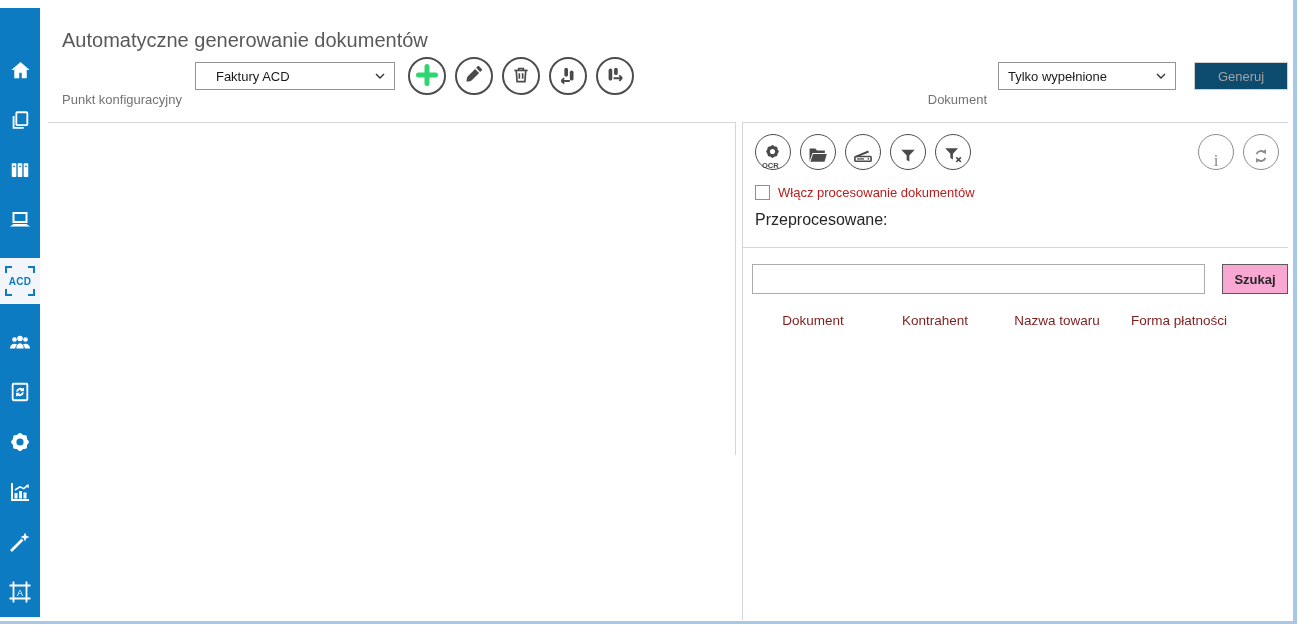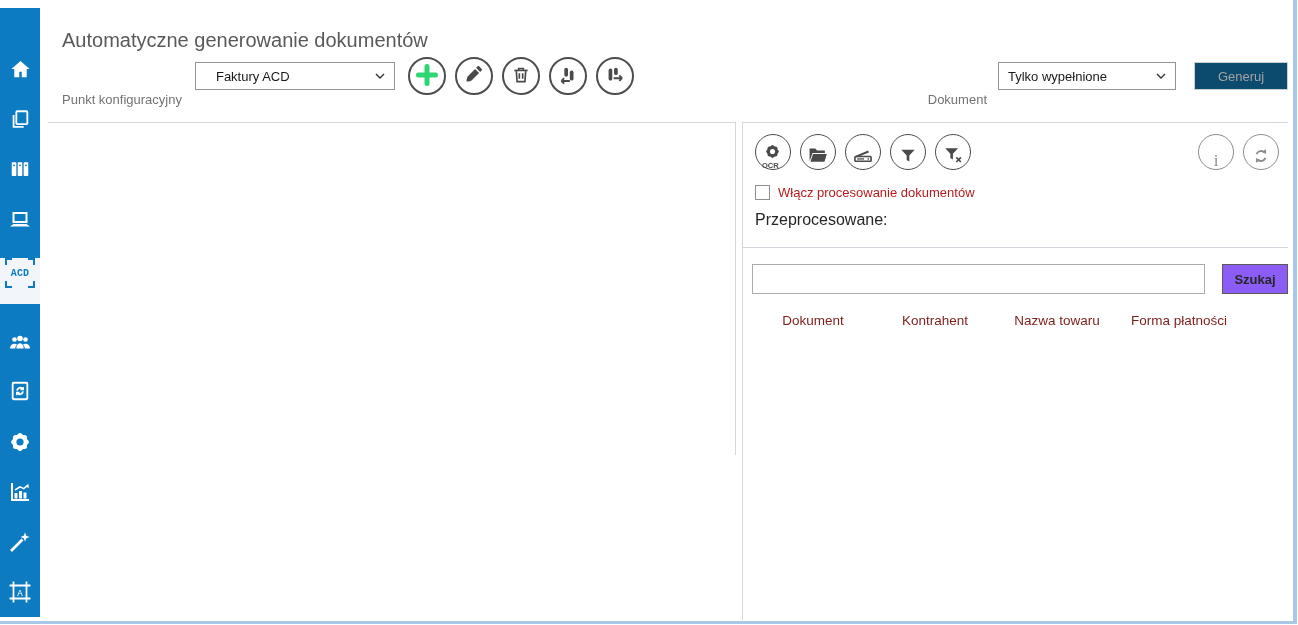--- a/index.html
+++ b/index.html
@@ -11,21 +11,21 @@
   
   .frame-right { position:absolute; top:0; right:1px; width:4px; height:623px; background:#a9c7e6; }
   .frame-bottom { position:absolute; left:0; right:1px; bottom:1px; height:3px; background:#a9c7e6; }
 
   
   .sidebar {
     position:absolute; left:0; top:8px; width:40px; height:609px;
     background:#0d7bc2; display:flex; flex-direction:column; align-items:center;
     padding-top:50px; gap:26px;
   }
-  .nav-item { width:40px; height:24px; display:flex; justify-content:center; cursor:pointer;font-family:Liberation Mono, monospace; }
+  .nav-item { width:40px; height:24px; display:flex; align-items:center; justify-content:center; cursor:pointer; }
   .nav-item svg { display:block; }
   .nav-item.active {
     height:46px; background:#f2f6fa;
   }
   .acd-glyph {
     position:relative; width:30px; height:30px; display:flex; align-items:center; justify-content:center;
   }
   .acd-corner { position:absolute; width:7px; height:7px; border:2px solid #0d7bc2; }
   .acd-corner.tl { top:0; left:0; border-right:none; border-bottom:none; }
   .acd-corner.tr { top:0; right:0; border-left:none; border-bottom:none; }
@@ -85,21 +85,21 @@
   .checkbox { width:15px; height:15px; border:1px solid #8f8f8f; background:#fff; flex:none; }
   .cb-label { font-size:13px; color:#b91c1c; }
   .preprocessed { margin-top:11px; font-size:16px; color:#262626; }
 
   .results { border-top:1px solid #d5d5dd; padding-top:16px; }
   .search-row { display:flex; align-items:center; padding-left:9px; }
   .search-input {
     flex:1; height:30px; border:1px solid #ababab; padding:0 8px; font-size:13px; font-family:inherit; outline:none;
   }
   .btn-search {
-    margin-left:17px; width:66px; height:30px; background:#8b5cf6; border:1px solid #5a5a5a;
+    margin-left:17px; width:66px; height:30px; background:#f9a8d4; border:1px solid #5a5a5a;
     font-size:13px; font-weight:bold; color:#262626; font-family:inherit; cursor:pointer;
   }
   .table-head { display:flex; margin:19px 48px 0 9px; }
   .table-head span { flex:1; text-align:center; font-size:13.5px; color:#7f1d1d; }
 </style>
 </head>
 <body>
 
 <aside class="sidebar">
   <div class="nav-item">

